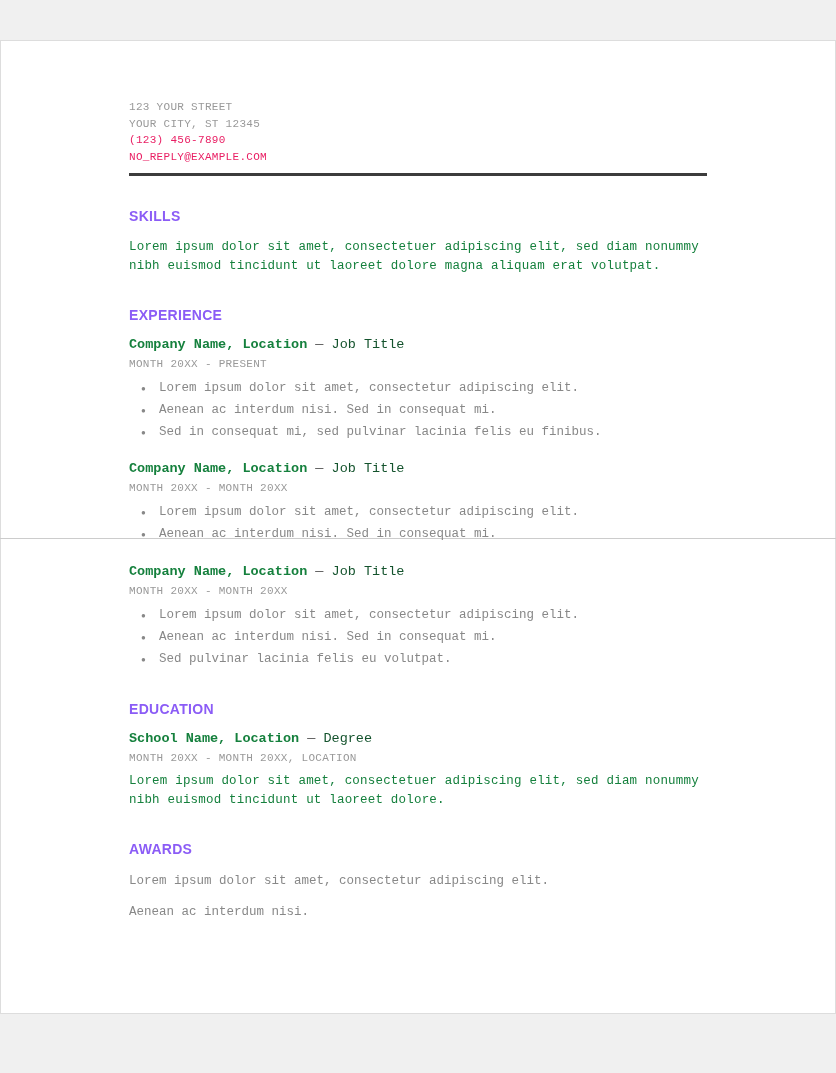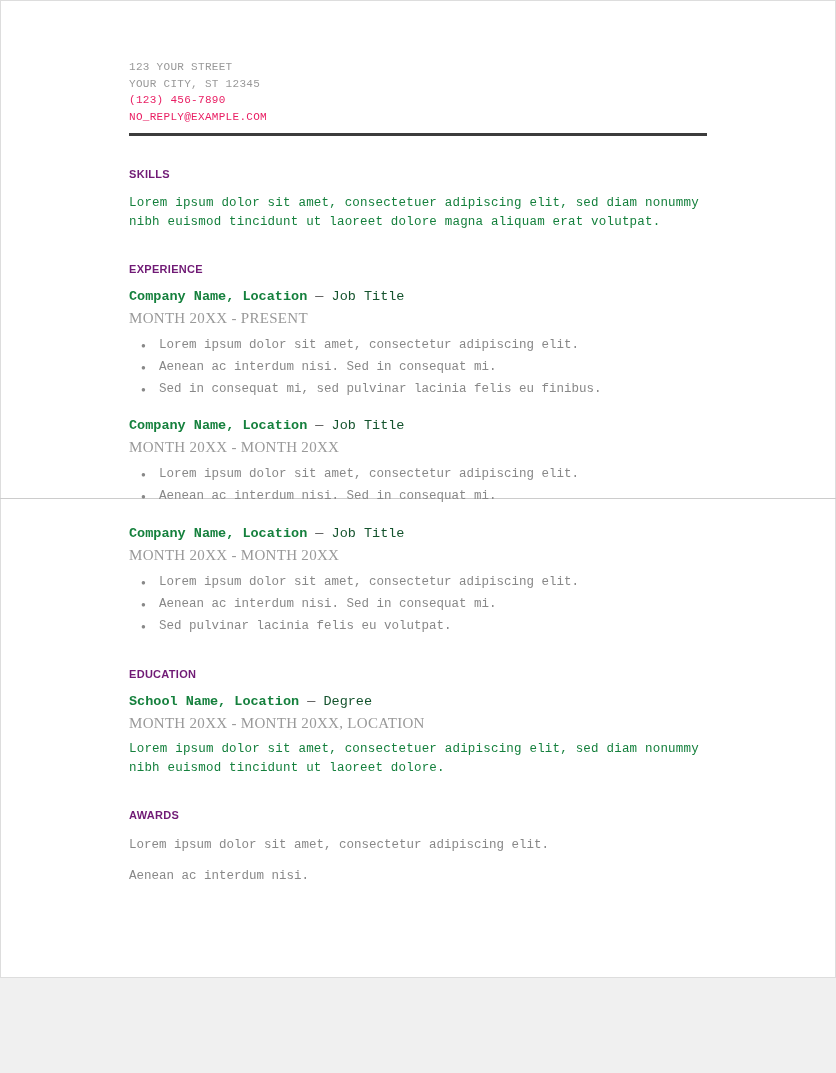--- a/index.html
+++ b/index.html
@@ -8,20 +8,21 @@
       padding: 0;
       font-family: 'Courier New', monospace;
       color: #666;
     }
     .page {
       width: 836px;
       background: #fff;
       border: 1px solid #ddd;
       padding: 58px 128px 60px 128px;
       position: relative;
+      margin-top: 40px;
     }
     .page-break {
       position: absolute;
       left: -10px;
       right: -10px;
       height: 1px;
       background: #ccc;
       top: 497px;
     }
     .header-contact {
@@ -43,22 +44,22 @@
     }
     .hr {
       border: none;
       border-top: 3px solid #3c3c3c;
       margin-top: 8px;
       margin-bottom: 32px;
     }
     .section-title {
       font-family: 'Arial Narrow', 'Helvetica Neue', Arial, sans-serif;
       font-weight: 700;
-      font-size: 11px;
-      color: #701a75;
+      font-size: 14px;
+      color: #8b5cf6;
       letter-spacing: 0.3px;
       margin-bottom: 14px;
       font-stretch: condensed;
     }
     .body-text {
       font-size: 12.5px;
       line-height: 1.55;
       color: #15803d;
       letter-spacing: 0.2px;
     }
@@ -68,25 +69,24 @@
       font-size: 13.5px;
       margin-bottom: 6px;
     }
     .entry-header .company {
       color: #15803d;
       font-weight: bold;
     }
     .entry-header .sep { color: #666; font-style: italic; }
     .entry-header .role { color: #14532d; }
     .date-line {
-      font-size: 15px;
+      font-size: 11px;
       color: #999;
       margin-bottom: 8px;
       letter-spacing: 0.3px;
-      font-family: Liberation Serif, serif;
     }
     ul {
       list-style: none;
       padding-left: 30px;
     }
     ul li {
       font-size: 12.5px;
       color: #888;
       line-height: 1.75;
       position: relative;

